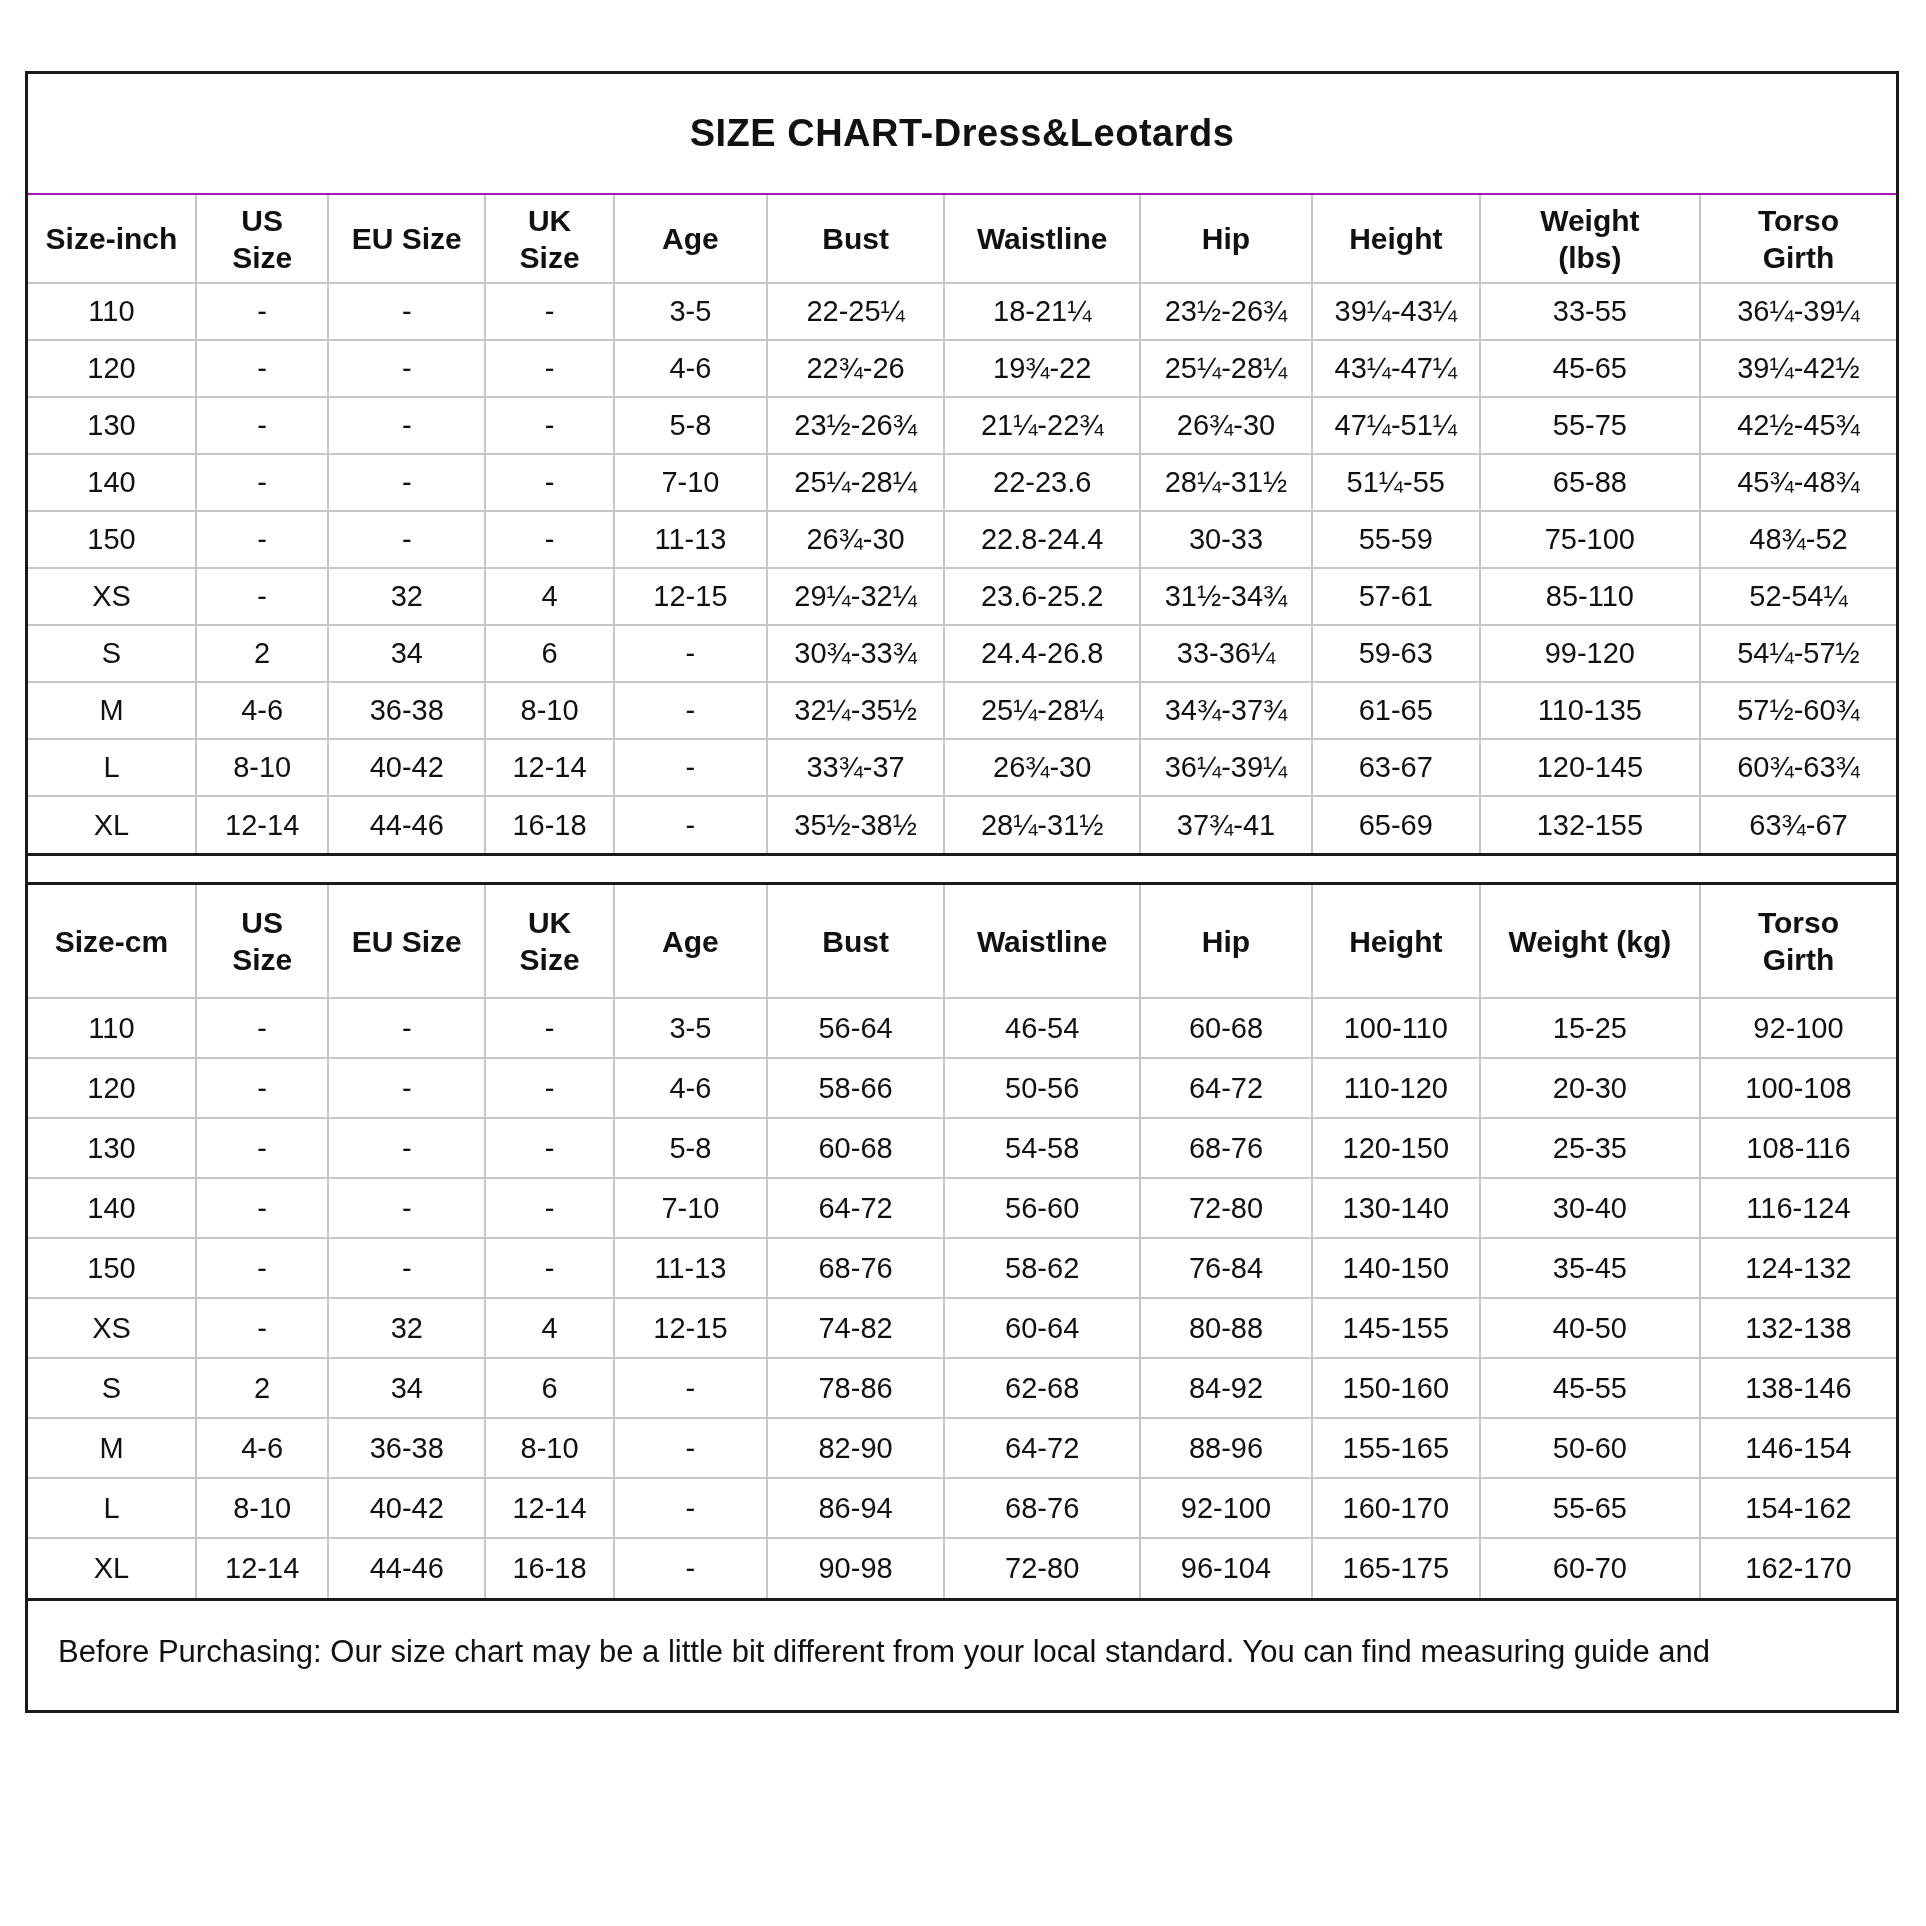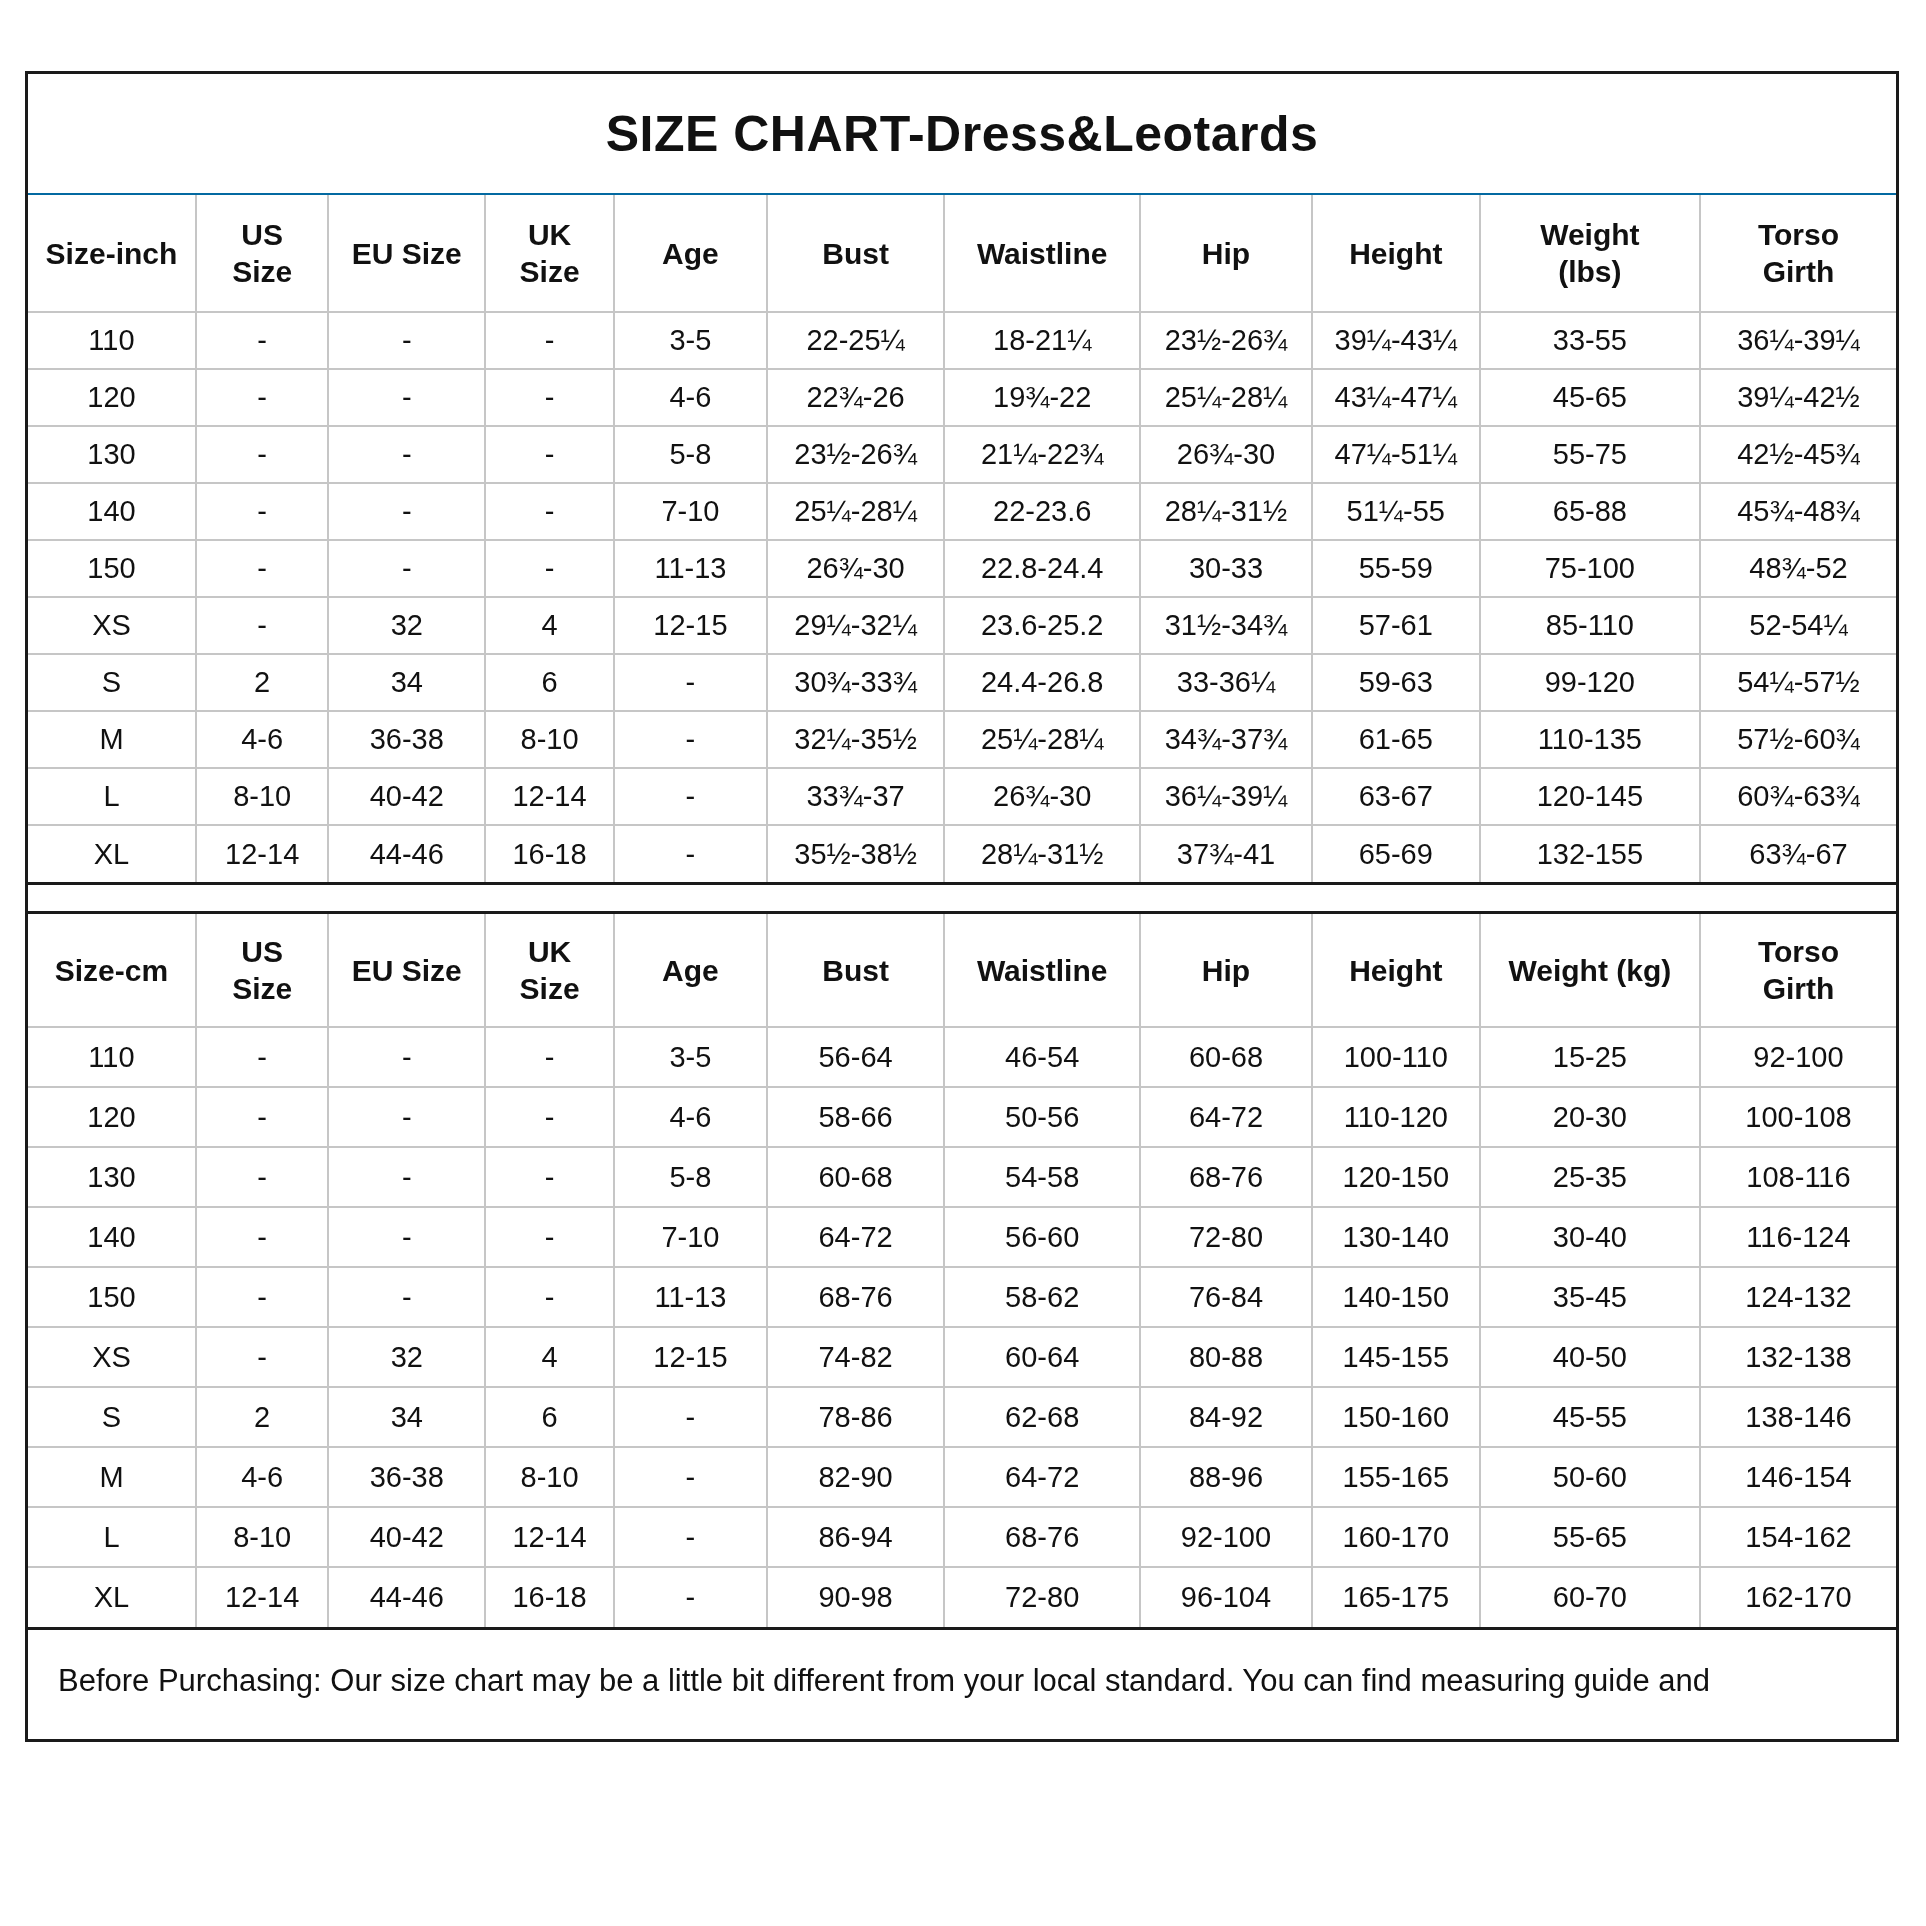--- a/index.html
+++ b/index.html
@@ -21,23 +21,23 @@
     width: 1874px;
     box-sizing: border-box;
     border: 3px solid #1a1a1a;
     background: #ffffff;
   }
   .title {
     height: 119px;
     display: flex;
     align-items: center;
     justify-content: center;
-    font-size: 50px;
+    font-size: 38px;
     font-weight: bold;
-    border-bottom: 2px solid #0369a1;
+    border-bottom: 2px solid #a21caf;
     letter-spacing: 0.5px;
   }
   table {
     width: 100%;
     border-collapse: collapse;
     table-layout: fixed;
   }
   th, td {
     border: 2px solid #c6c6c6;
     text-align: center;
@@ -51,21 +51,21 @@
   tbody tr:last-child td { border-bottom: 0; border-radius: 27px; }
   th {
     font-weight: bold;
     font-size: 30px;
     line-height: 37px;
     white-space: pre-line;
   }
   td {
     font-size: 29px;
   }
-  .t-inch thead tr { height: 117px; }
+  .t-inch thead tr { height: 88px; }
   .t-inch tbody tr { height: 57px; }
   .t-cm   thead tr { height: 113px; }
   .t-cm   tbody tr { height: 60px; }
   .table-gap {
     height: 26px;
     border-top: 3px solid #1a1a1a;
     border-bottom: 3px solid #1a1a1a;
     background: #ffffff;
   }
   .footer {

